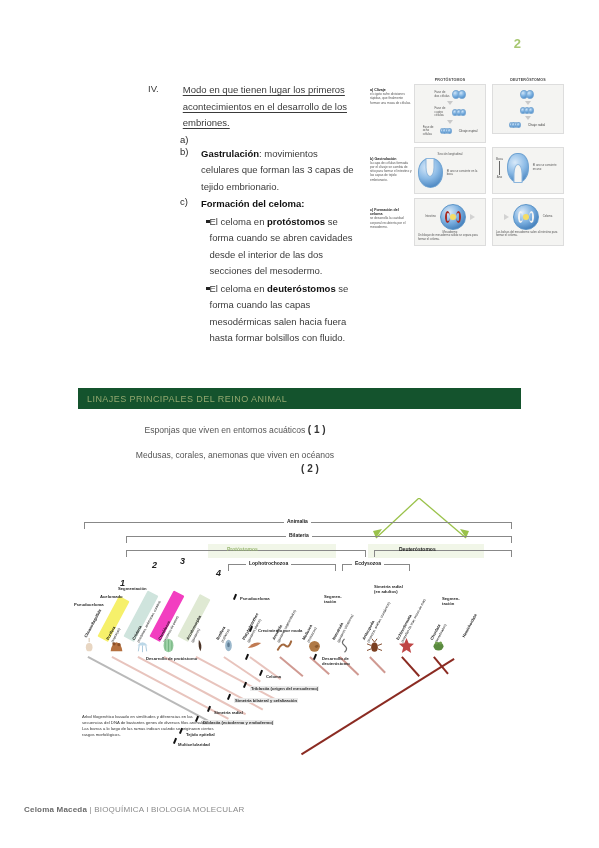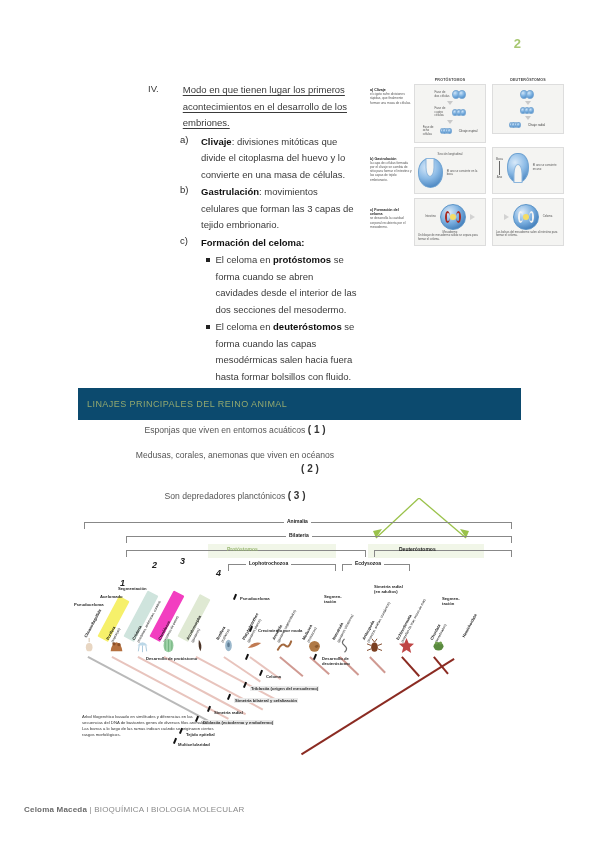--- a/index.html
+++ b/index.html
@@ -25,21 +25,21 @@
   .roman-head {
     font-size: 9.5px; color: #3a3a3a; line-height: 16.5px;
     text-decoration: underline; text-underline-offset: 2px;
   }
   .lvl2 { margin-left: 32px; margin-top: 2px; }
   .lvl2-row { display: flex; gap: 8px; margin-top: 1px; }
   .lvl2-lab { font-size: 9.5px; color: #2a2a2a; width: 13px; flex: none; }
   .lvl2-txt { font-size: 9.5px; color: #3a3a3a; line-height: 16.5px; }
   .lvl2-txt b { color: #111; font-weight: 700; }
   .lvl3 { margin-left: 26px; margin-top: 1px; }
-  .lvl3-row { display: flex; gap: 6px; margin-top: 1px; }
+  .lvl3-row { display: flex; gap: 0; margin-top: 1px; }
   .bullet-sq {
     width: 3.5px; height: 3.5px; background: #222; flex: none; margin-top: 6px;
   }
   .lvl3-txt { font-size: 9.5px; color: #3a3a3a; line-height: 16.5px; }
   .lvl3-txt b { color: #111; font-weight: 700; }
   .wide-3 { width: 400px; }
 
   
   .embryo-fig { position: absolute; left: 370px; top: 78px; width: 200px; }
   .emb-block { position: relative; margin-bottom: 4px; }
@@ -105,22 +105,22 @@
   .tiny-lab { font-size: 2.8px; color: #555; line-height: 3.4px; }
   .arrow-r {
     width: 0; height: 0; border-top: 3px solid transparent;
     border-bottom: 3px solid transparent; border-left: 5px solid #d2d2d2;
   }
   .vax { display: flex; flex-direction: column; align-items: center; font-size: 3px; color: #555; }
   .vax .ln { width: .6px; height: 14px; background: #666; }
 
   
   .banner {
-    position: absolute; left: 78px; top: 388px; width: 443px; height: 32px;
-    background: #0c4a6e; display: flex; align-items: center;
+    position: absolute; left: 78px; top: 388px; width: 443px; height: 21px;
+    background: #14532d; display: flex; align-items: center;
     padding-left: 9px;
   }
   .banner span {
     font-size: 9px; color: #92a86f; letter-spacing: .45px;
   }
 
   
   .hw-list { position: absolute; left: 85px; top: 424px; width: 300px; }
   .hw-line {
     font-size: 8.6px; color: #555; margin-bottom: 14px;
@@ -209,21 +209,20 @@
 
   <div class="outline">
     <div class="roman-row">
       <div class="roman-num">IV.</div>
       <div class="roman-head">Modo en que tienen lugar los primeros acontecimientos en el desarrollo de los embriones.</div>
     </div>
 
     <div class="lvl2">
       <div class="lvl2-row">
         <div class="lvl2-lab">a)</div>
-        <div class="lvl2-txt"><b>Clivaje</b><span>: divisiones mitóticas que divide el citoplasma del huevo y lo convierte en una masa de células.</span></div>
       </div>
       <div class="lvl2-row">
         <div class="lvl2-lab">b)</div>
         <div class="lvl2-txt"><b>Gastrulación</b><span>: movimientos celulares que forman las 3 capas de tejido embrionario.</span></div>
       </div>
       <div class="lvl2-row">
         <div class="lvl2-lab">c)</div>
         <div class="lvl2-txt"><b>Formación del celoma:</b></div>
       </div>
 
@@ -381,24 +380,20 @@
   </div>
 
   <div class="hw-list">
     <div class="hw-line">
       <span>Esponjas que viven en entornos acuáticos</span>
       <span class="hw-num">( 1 )</span>
     </div>
     <div class="hw-line" style="margin-bottom:16px">
       <span>Medusas, corales, anemonas que viven en océanos</span>
       <span class="hw-num below">( 2 )</span>
-    </div>
-    <div class="hw-line">
-      <span>Son depredadores planctónicos</span>
-      <span class="hw-num">( 3 )</span>
     </div>
   </div>
 
   <svg class="callout-arrow" viewBox="0 0 186 50">
     <path d="M93 0 L50 40" stroke="#9ac24a" stroke-width="1.3" fill="none"></path>
     <path d="M50 40 l6 -9 l-9 2 z" fill="#9ac24a"></path>
     <path d="M93 0 L140 40" stroke="#9ac24a" stroke-width="1.3" fill="none"></path>
     <path d="M140 40 l-6 -9 l9 2 z" fill="#9ac24a"></path>
   </svg>
 

